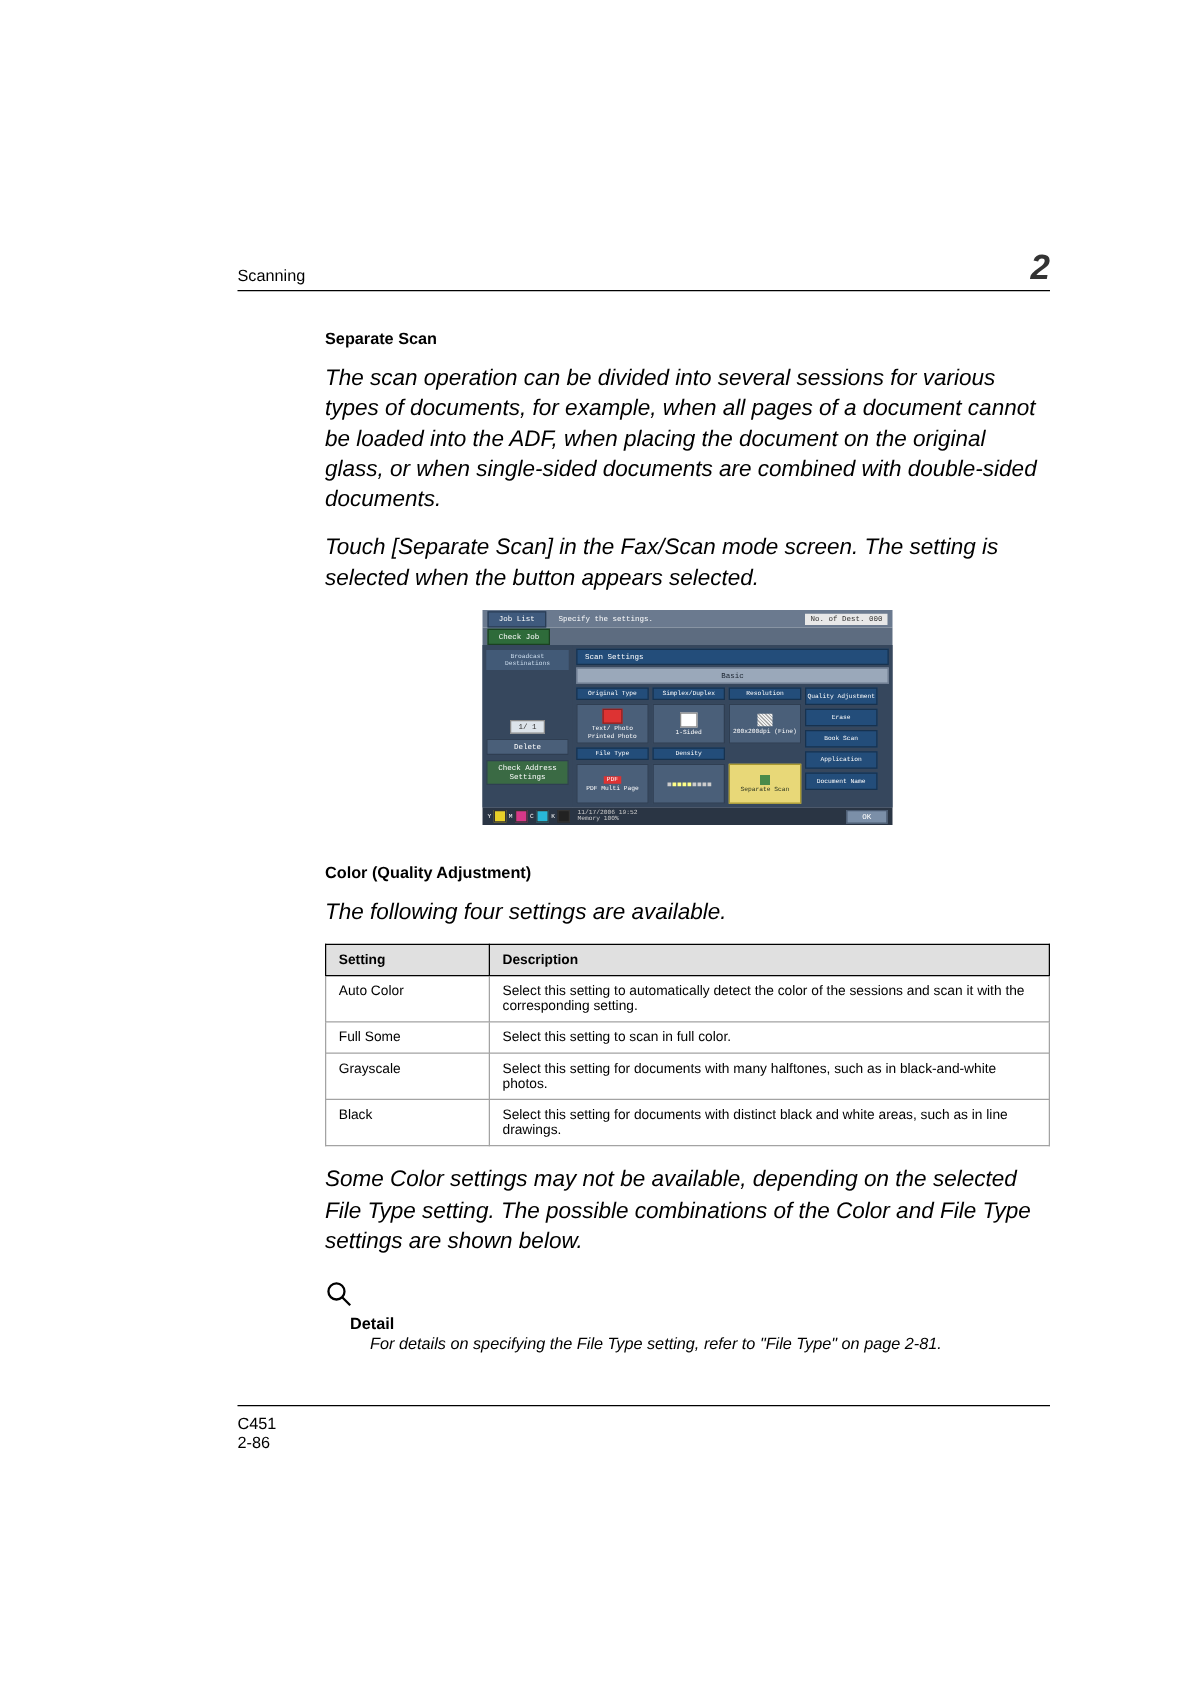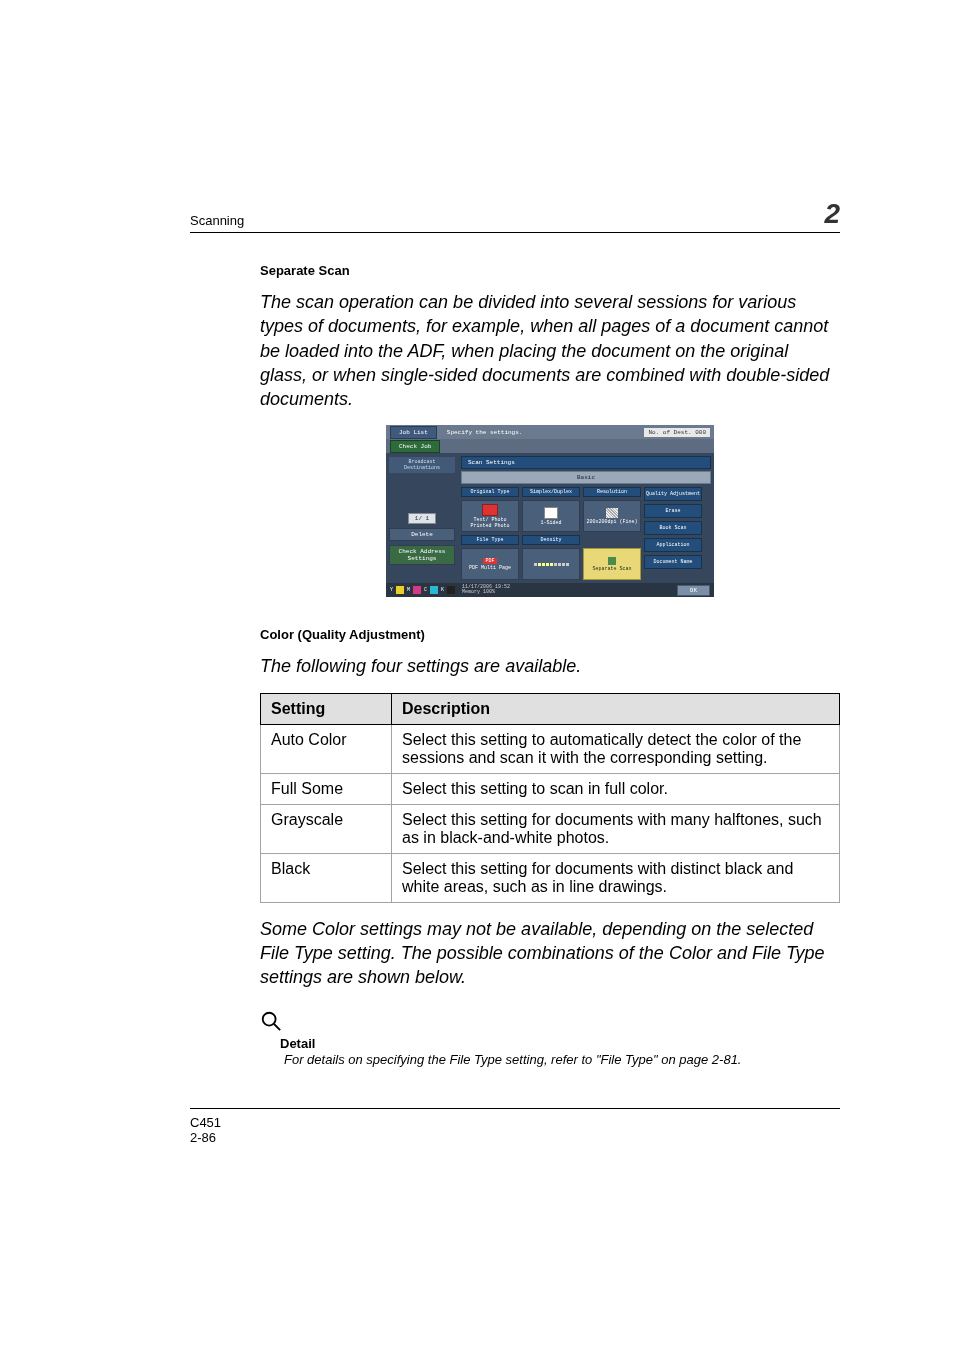--- a/index.html
+++ b/index.html
@@ -110,34 +110,34 @@
   .okbtn{ background:#7b8fa8; border:1px solid #4a5a70; padding:1px 12px; font-size:6px;}
   .icon-box { width:12px; height:10px; background:#fff; border:1px solid #888;}
   .icon-red { width:14px; height:10px; background:#d33; border:1px solid #822;}
   .icon-grid { width:12px; height:10px; background:repeating-linear-gradient(45deg,#eee,#eee 1px,#aaa 1px,#aaa 2px);}
   .icon-green { width:8px; height:8px; background:#4a8a4a;}
 
   
   table.data {
     width:100%;
     border-collapse: collapse;
-    font-size:16px;
+    font-size:11px;
     margin: 8px 0 14px 0;
   }
   table.data th { background:#e0e0e0; font-weight:bold; text-align:left; padding:6px 10px; border:1px solid #000;}
   table.data td { padding:6px 10px; border:1px solid #a3a3a3; vertical-align:top;}
   table.data td.k { width:110px; }
 
   .detail-block { margin-top:20px; }
   .mag {
     width:22px; height:22px; display:inline-block; margin-bottom:4px;
   }
   .mag svg { width:22px; height:22px; }
   .detail-head { font-weight:bold; font-size:13px; margin-left:20px;}
-  .detail-body { font-style:italic; font-size:13px; margin-left:24px; line-height:1.35;}
+  .detail-body { font-style:italic; font-size:13px; margin-left:36px; line-height:1.35;}
 
   .footer {
     border-top:1px solid #000;
     margin-top:40px; padding-top:6px;
     display:flex; justify-content:space-between;
     font-size:13px;
     flex-direction:column;
   }
 </style>
 </head>
@@ -146,20 +146,21 @@
 <div class="page">
 
   <div class="header-line">
     <span class="header-left">Scanning</span>
     <span class="chapter-num">2</span>
   </div>
 
   <div class="content">
     <h3 class="section">Separate Scan</h3>
     <p class="body">The scan operation can be divided into several sessions for various types of documents, for example, when all pages of a document cannot be loaded into the ADF, when placing the document on the original glass, or when single-sided documents are combined with double-sided documents.</p>
+    <p class="body">Touch [Separate Scan] in the Fax/Scan mode screen. The setting is selected when the button appears selected.</p>
 
     <div class="panel">
       <div class="panel-top">
         <span class="joblist-tab">Job List</span>
         <span class="top-text">Specify the settings.</span>
         <span class="top-right">No. of Dest.   000</span>
       </div>
       <div class="panel-row2">
         <span class="checkjob">Check Job</span>
       </div>

